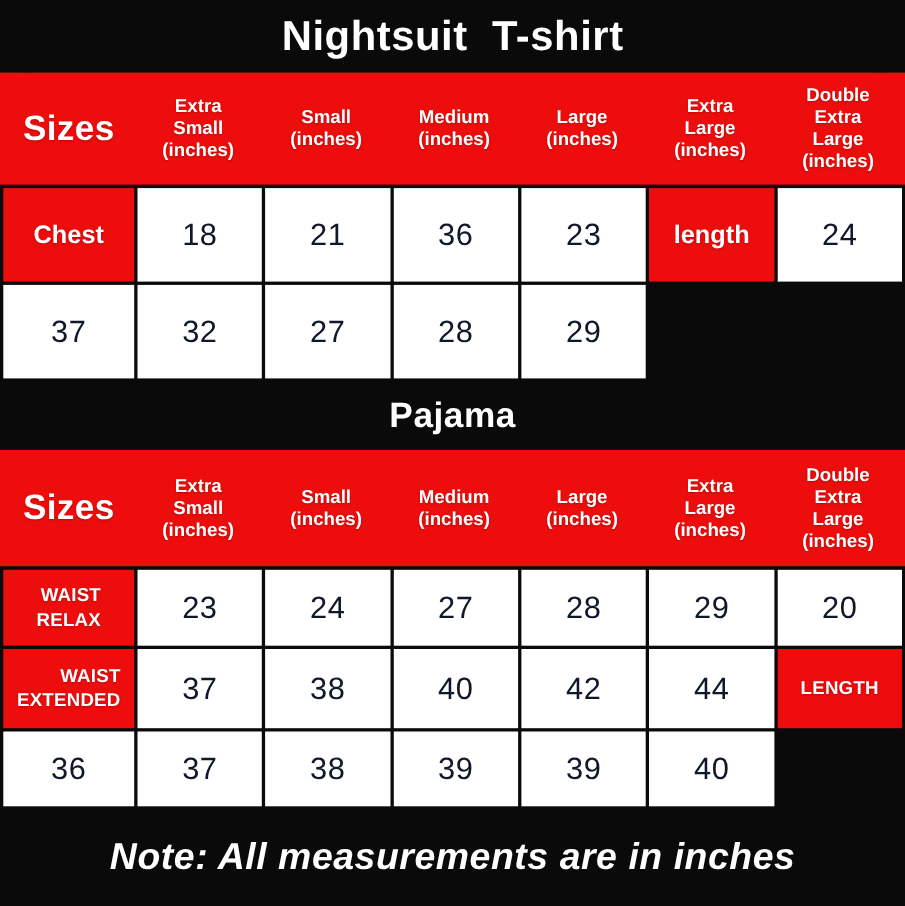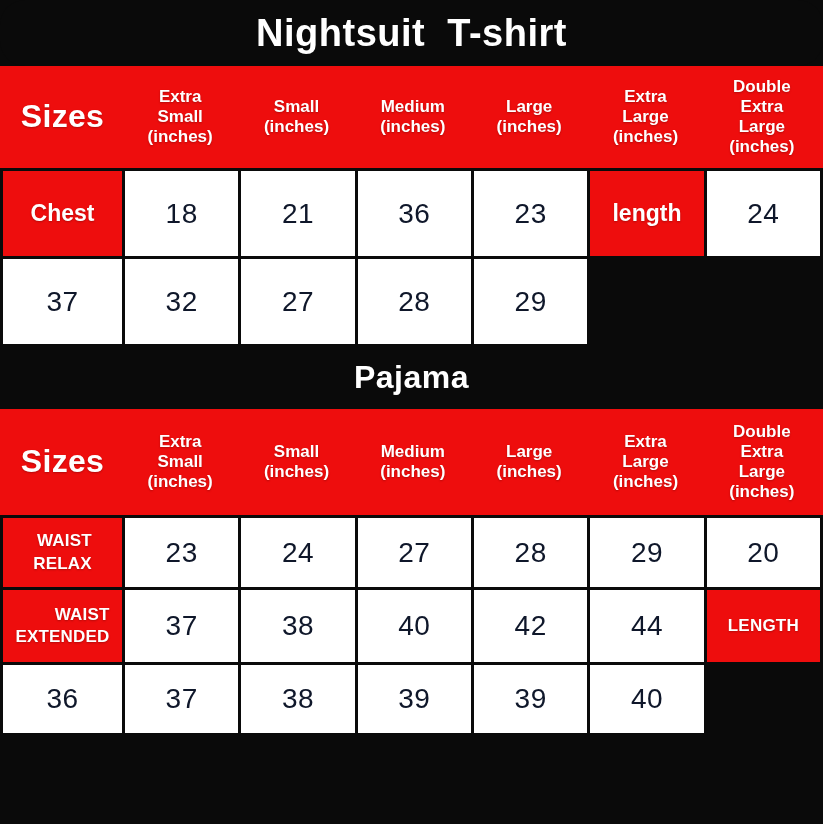--- a/index.html
+++ b/index.html
@@ -159,14 +159,17 @@
 
     <div class="lcell">LENGTH</div>
     <div class="vcell">36</div>
     <div class="vcell">37</div>
     <div class="vcell">38</div>
     <div class="vcell">39</div>
     <div class="vcell">39</div>
     <div class="vcell">40</div>
   </div>
 
+  <div class="bar note-bar">
+    <span class="note-text">Note: All measurements are in inches</span>
+  </div>
 
 </div>
 
 </body></html>

